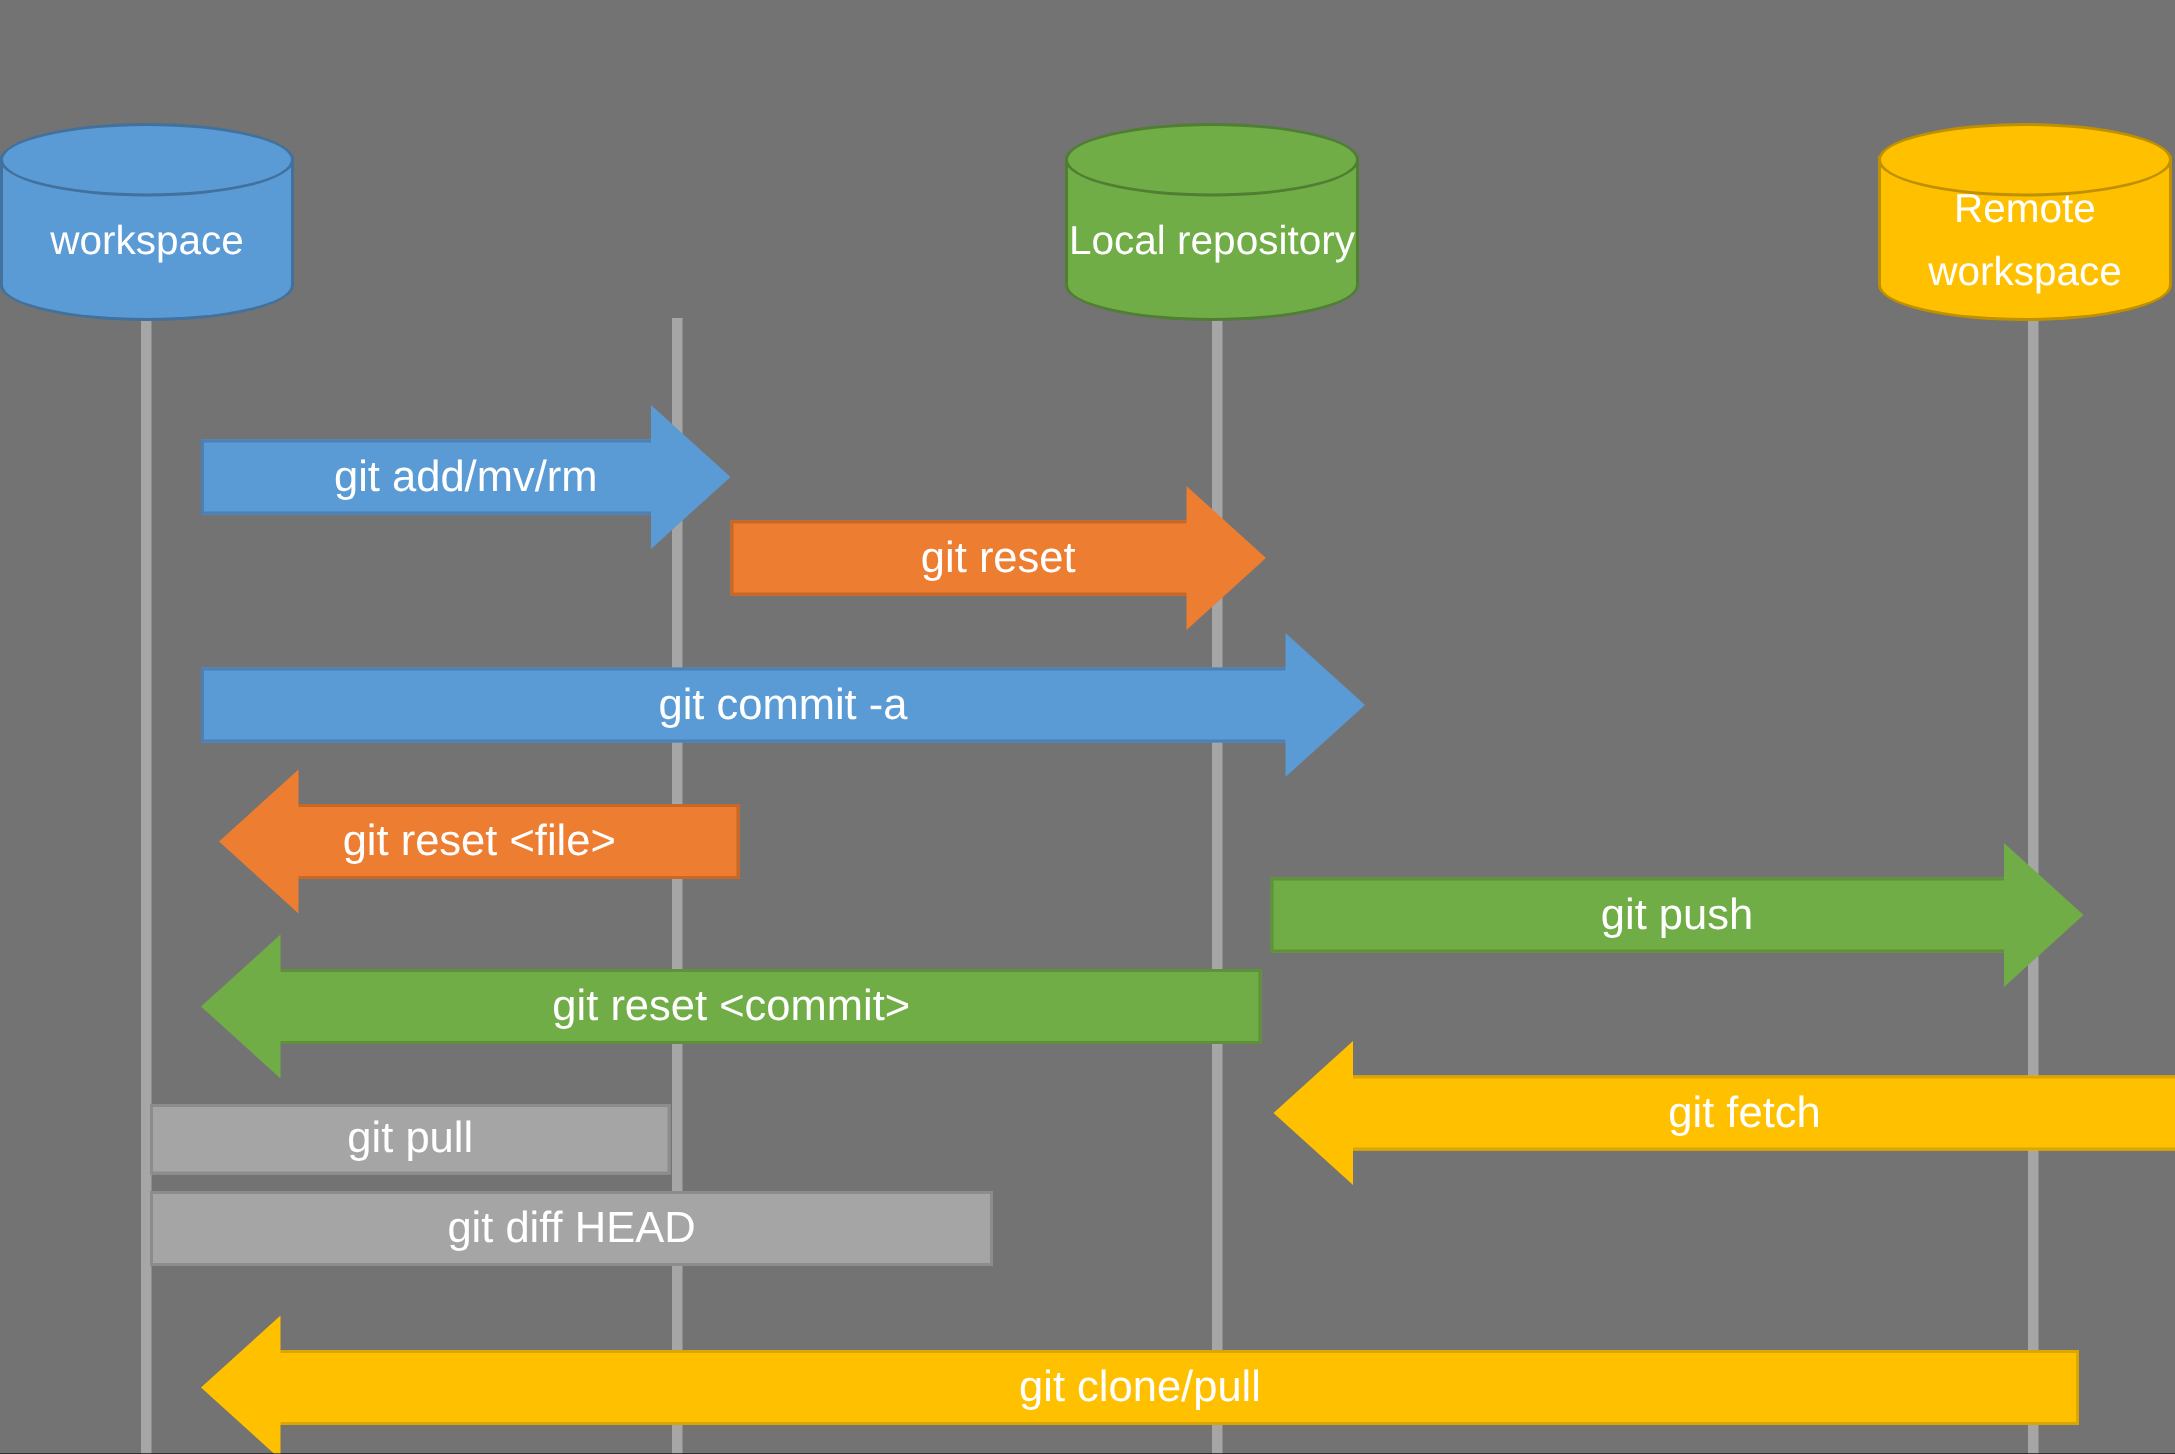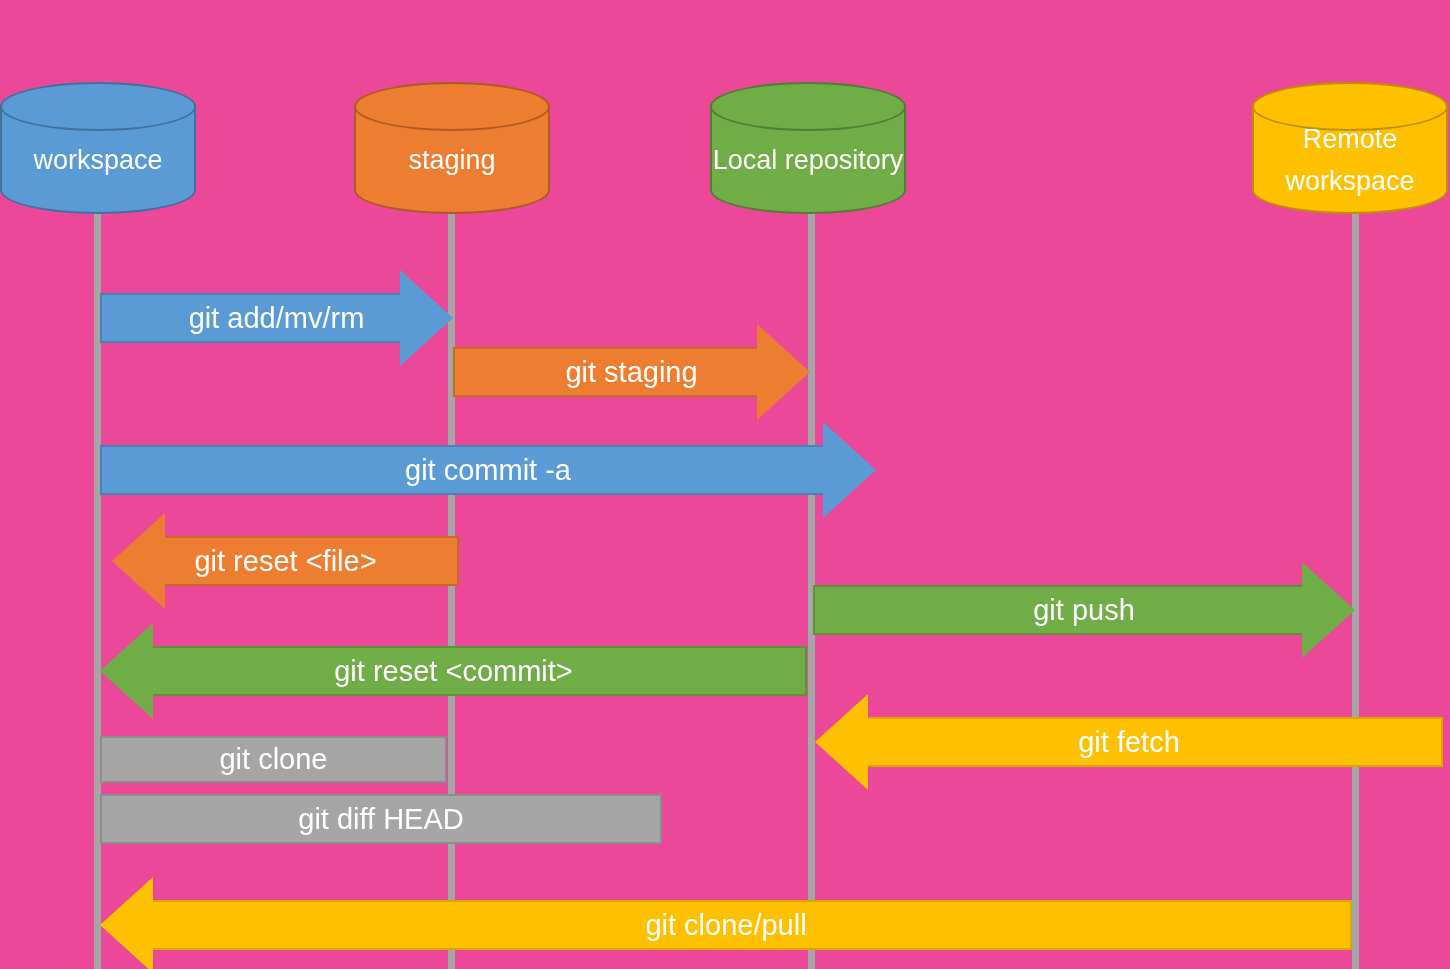--- a/index.html
+++ b/index.html
@@ -1,18 +1,18 @@
 <!DOCTYPE html>
 <html><head>
 <meta charset="utf-8">
 <style>
   html,body { margin:0; padding:0; background:#000; }
   #stage {
     position:relative; width:1450px; height:969px;
-    background:#ec4899; overflow:hidden;
+    background:#737373; overflow:hidden;
     font-family:"Liberation Sans", sans-serif;
   }
 
   
   .lifeline { position:absolute; top:212px; height:757px; width:7px; background:#A6A6A6; z-index:1; }
 
   
   .cyl { position:absolute; top:82px; width:196px; height:132px; z-index:3; }
   .cyl .cyl-body {
     position:absolute; left:0; right:0; top:22px; bottom:0;
@@ -27,21 +27,21 @@
     position:absolute; left:0; right:0; top:26px; bottom:0; z-index:2;
     display:flex; align-items:center; justify-content:center; text-align:center;
     color:#fff; font-size:27px; line-height:1.55;
   }
   .cyl.c-blue   .cyl-body, .cyl.c-blue   .cyl-top { background:#5B9BD5; border-color:#41719C; }
   .cyl.c-orange .cyl-body, .cyl.c-orange .cyl-top { background:#ED7D31; border-color:#AE5A21; }
   .cyl.c-green  .cyl-body, .cyl.c-green  .cyl-top { background:#70AD47; border-color:#507E32; }
   .cyl.c-gold   .cyl-body, .cyl.c-gold   .cyl-top { background:#FFC000; border-color:#BF9000; }
 
   
-  .arrow { position:absolute; height:96px; z-index:2; }
+  .arrow { position:absolute; height:96px; z-index:2;margin-left:34px; }
   .arrow .body {
     position:absolute; top:23px; height:50px; box-sizing:border-box;
     border:2px solid transparent;
   }
   .arrow.dir-r .body { left:0; right:51px; border-right:none; }
   .arrow.dir-l .body { left:51px; right:0; border-left:none; }
   .arrow .head {
     position:absolute; top:0; width:0; height:0;
     border-top:48px solid transparent; border-bottom:48px solid transparent;
   }
@@ -76,46 +76,41 @@
   <div class="lifeline" style="left:94px"></div>
   <div class="lifeline" style="left:448px"></div>
   <div class="lifeline" style="left:808px"></div>
   <div class="lifeline" style="left:1352px"></div>
 
   <div class="cyl c-blue" style="left:0px">
     <div class="cyl-body"></div>
     <div class="cyl-top"></div>
     <div class="cyl-label">workspace</div>
   </div>
-  <div class="cyl c-orange" style="left:354px">
-    <div class="cyl-body"></div>
-    <div class="cyl-top"></div>
-    <div class="cyl-label">staging</div>
-  </div>
   <div class="cyl c-green" style="left:710px">
     <div class="cyl-body"></div>
     <div class="cyl-top"></div>
     <div class="cyl-label">Local repository</div>
   </div>
   <div class="cyl c-gold" style="left:1252px">
     <div class="cyl-body"></div>
     <div class="cyl-top"></div>
     <div class="cyl-label">Remote workspace</div>
   </div>
 
   <div class="arrow dir-r c-blue" style="left:100px; top:270px; width:353px">
     <div class="body"></div>
     <div class="head"></div>
     <div class="label">git add/mv/rm</div>
   </div>
 
   <div class="arrow dir-r c-orange" style="left:453px; top:324px; width:357px">
     <div class="body"></div>
     <div class="head"></div>
-    <div class="label">git staging</div>
+    <div class="label">git reset</div>
   </div>
 
   <div class="arrow dir-r c-blue" style="left:100px; top:422px; width:776px">
     <div class="body"></div>
     <div class="head"></div>
     <div class="label">git commit -a</div>
   </div>
 
   <div class="arrow dir-l c-orange" style="left:112px; top:513px; width:347px">
     <div class="body"></div>
@@ -135,21 +130,21 @@
     <div class="label">git reset &lt;commit&gt;</div>
   </div>
 
   <div class="arrow dir-l c-gold" style="left:815px; top:694px; width:628px">
     <div class="body"></div>
     <div class="head"></div>
     <div class="label">git fetch</div>
   </div>
 
   <div class="bar" style="left:100px; top:736px; width:347px; height:47px">
-    <div class="label">git clone</div>
+    <div class="label">git pull</div>
   </div>
 
   <div class="bar" style="left:100px; top:794px; width:562px; height:50px">
     <div class="label">git diff HEAD</div>
   </div>
 
   <div class="arrow dir-l c-gold" style="left:100px; top:877px; width:1252px">
     <div class="body"></div>
     <div class="head"></div>
     <div class="label">git clone/pull</div>

